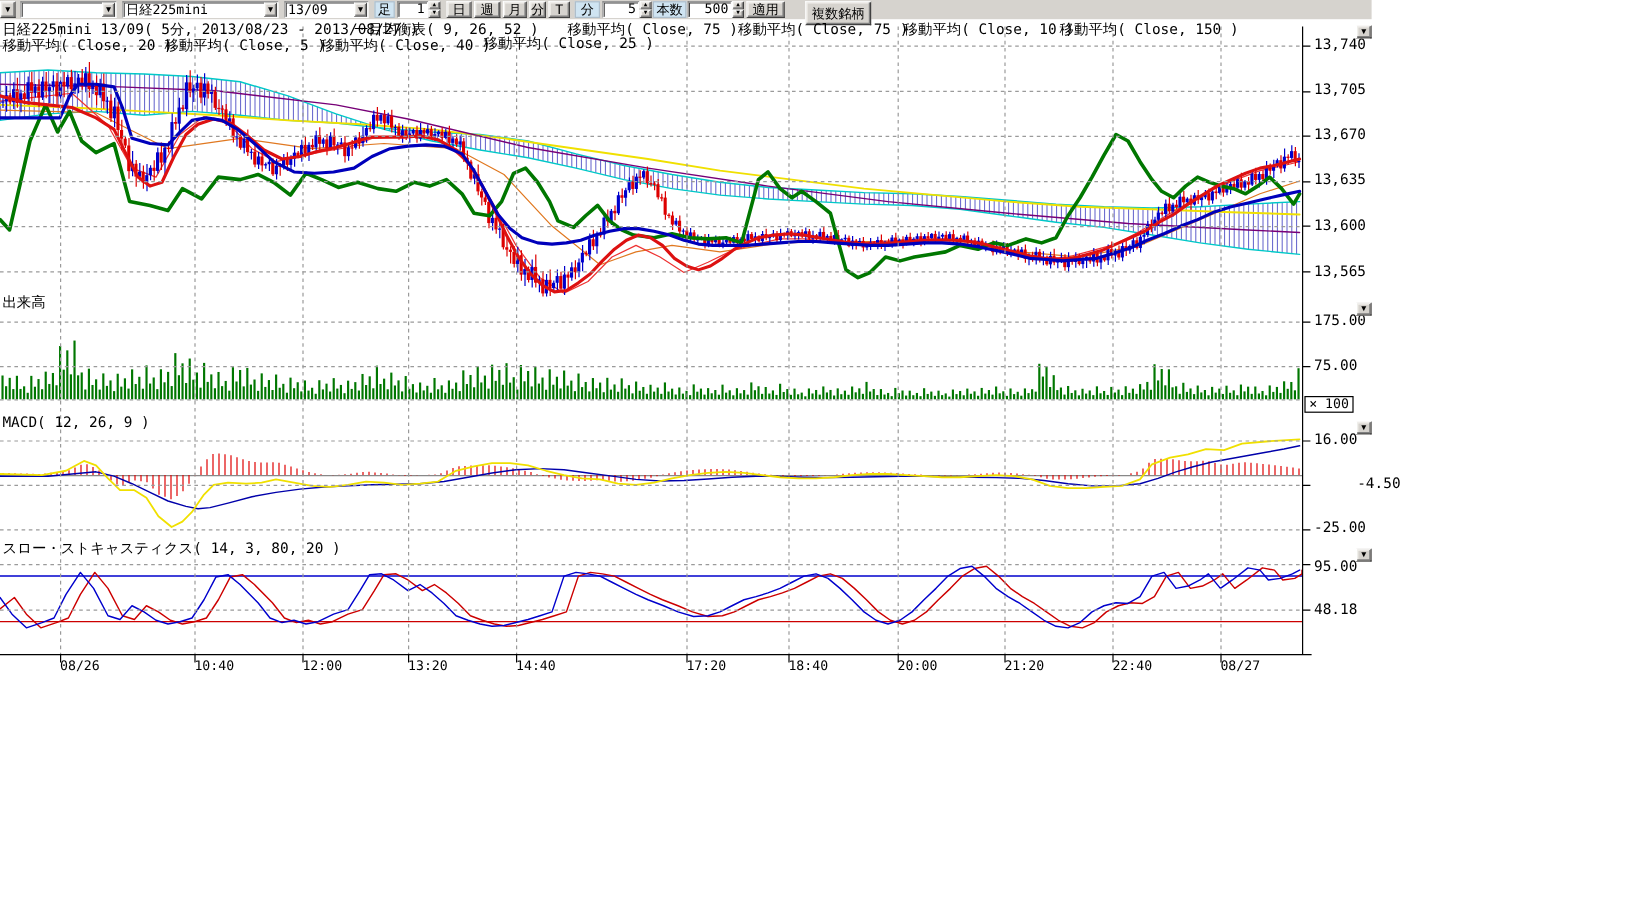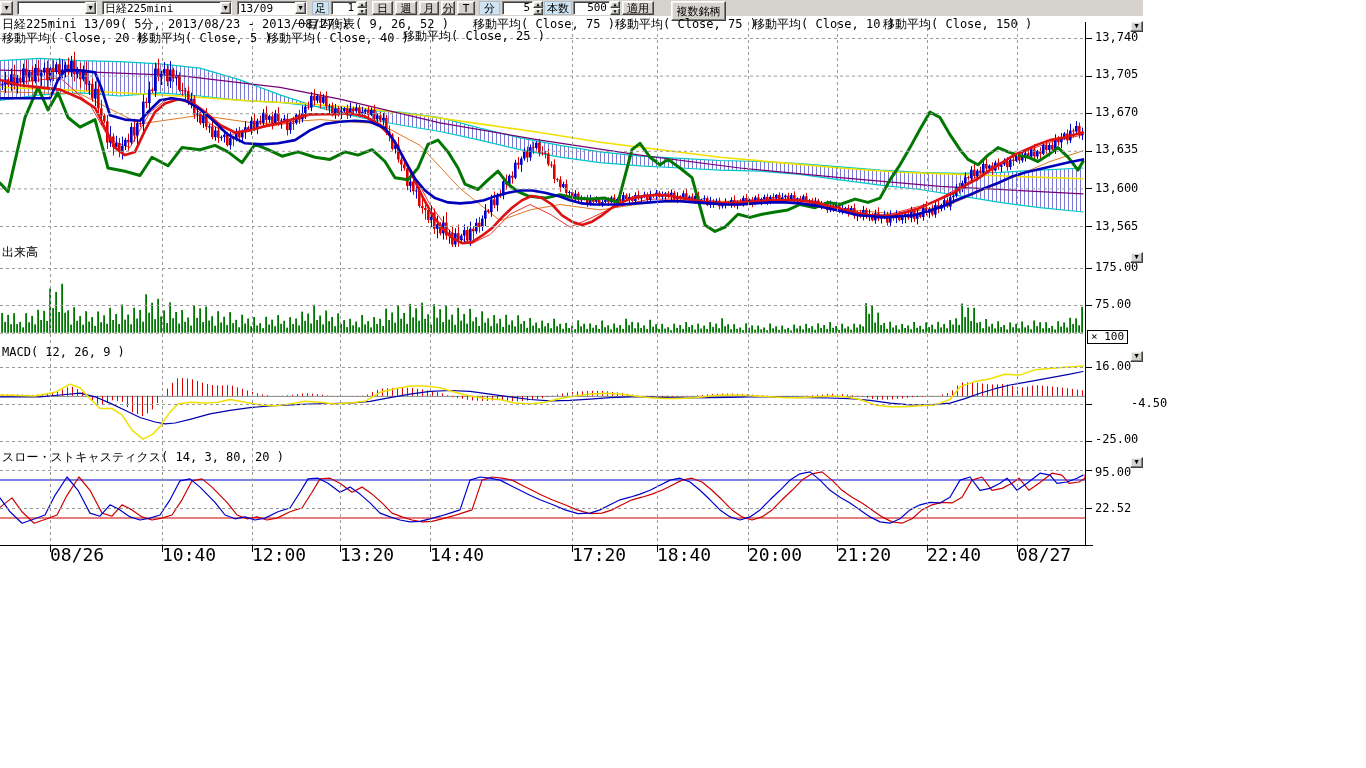--- a/index.html
+++ b/index.html
@@ -18,21 +18,21 @@
   .num{text-align:right;}
   .lblblue{background:#cfe4f2;border:1px solid #aebecb;box-sizing:border-box;
            font-size:11px;line-height:11px;display:flex;align-items:center;justify-content:center;}
   .combo{display:flex;align-items:stretch;}
   .combo .ctext{flex:1;}
   .ddarrow{font-size:7px;color:#000;}
   .spin{display:flex;flex-direction:column;}
   .spin .btn3d{flex:1;font-size:5px;line-height:5px;}
   .hdr{white-space:nowrap;font-size:12px;line-height:13px;}
   .axlab{white-space:nowrap;font-size:12px;line-height:13px;}
-  .xlab{white-space:nowrap;font-size:18px;line-height:13px;}
+  .xlab{white-space:nowrap;font-size:11px;line-height:13px;}
   .x100{border:1px solid #000;background:#fff;font-size:11px;line-height:12px;
         padding:0 3px;white-space:nowrap;}
   .axdd{width:13px;height:11px;}
   svg{display:block;}
 </style>
 </head>
 <body>
 
 <div class="abs toolbar">
   <div class="abs btn3d" style="left:0;top:1px;width:13px;height:14px;">
@@ -1772,21 +1772,21 @@
 <div class="abs axlab" style="left:1095px;top:143px;">13,635</div>
 <div class="abs axlab" style="left:1095px;top:182px;">13,600</div>
 <div class="abs axlab" style="left:1095px;top:220px;">13,565</div>
 <div class="abs axlab" style="left:1095px;top:261px;">175.00</div>
 <div class="abs axlab" style="left:1095px;top:298px;">75.00</div>
 <div class="abs x100" style="left:1087px;top:330px;">× 100</div>
 <div class="abs axlab" style="left:1095px;top:360px;">16.00</div>
 <div class="abs axlab" style="left:1131px;top:397px;">-4.50</div>
 <div class="abs axlab" style="left:1095px;top:433px;">-25.00</div>
 <div class="abs axlab" style="left:1095px;top:466px;">95.00</div>
-<div class="abs axlab" style="left:1095px;top:502px;">22.52</div>
+<div class="abs axlab" style="left:1095px;top:502px;">48.18</div>
 
 <div class="abs btn3d axdd" style="left:1130px;top:21px;">
     <span class="ddarrow">▼</span>
   </div>
 <div class="abs btn3d axdd" style="left:1130px;top:252px;">
     <span class="ddarrow">▼</span>
   </div>
 <div class="abs btn3d axdd" style="left:1130px;top:351px;">
     <span class="ddarrow">▼</span>
   </div>

